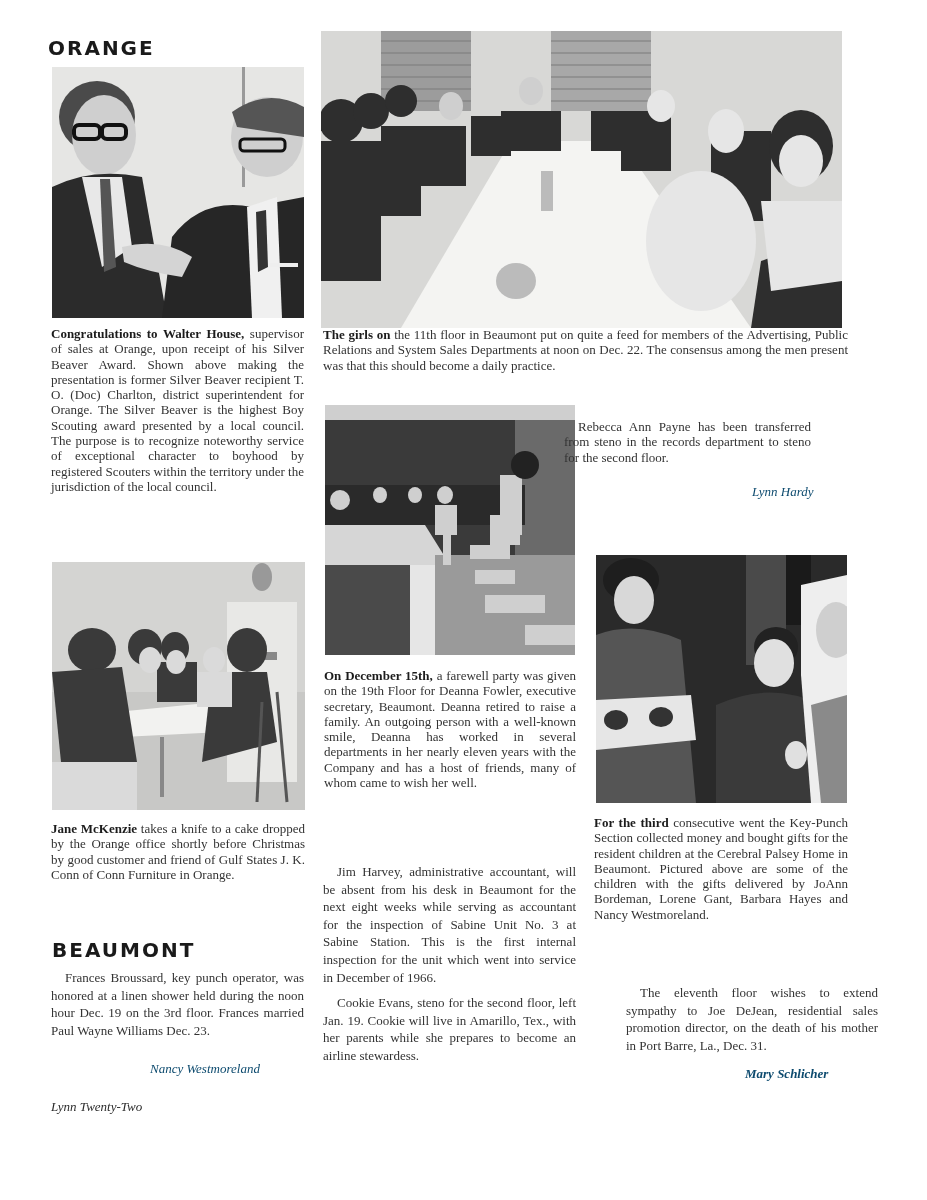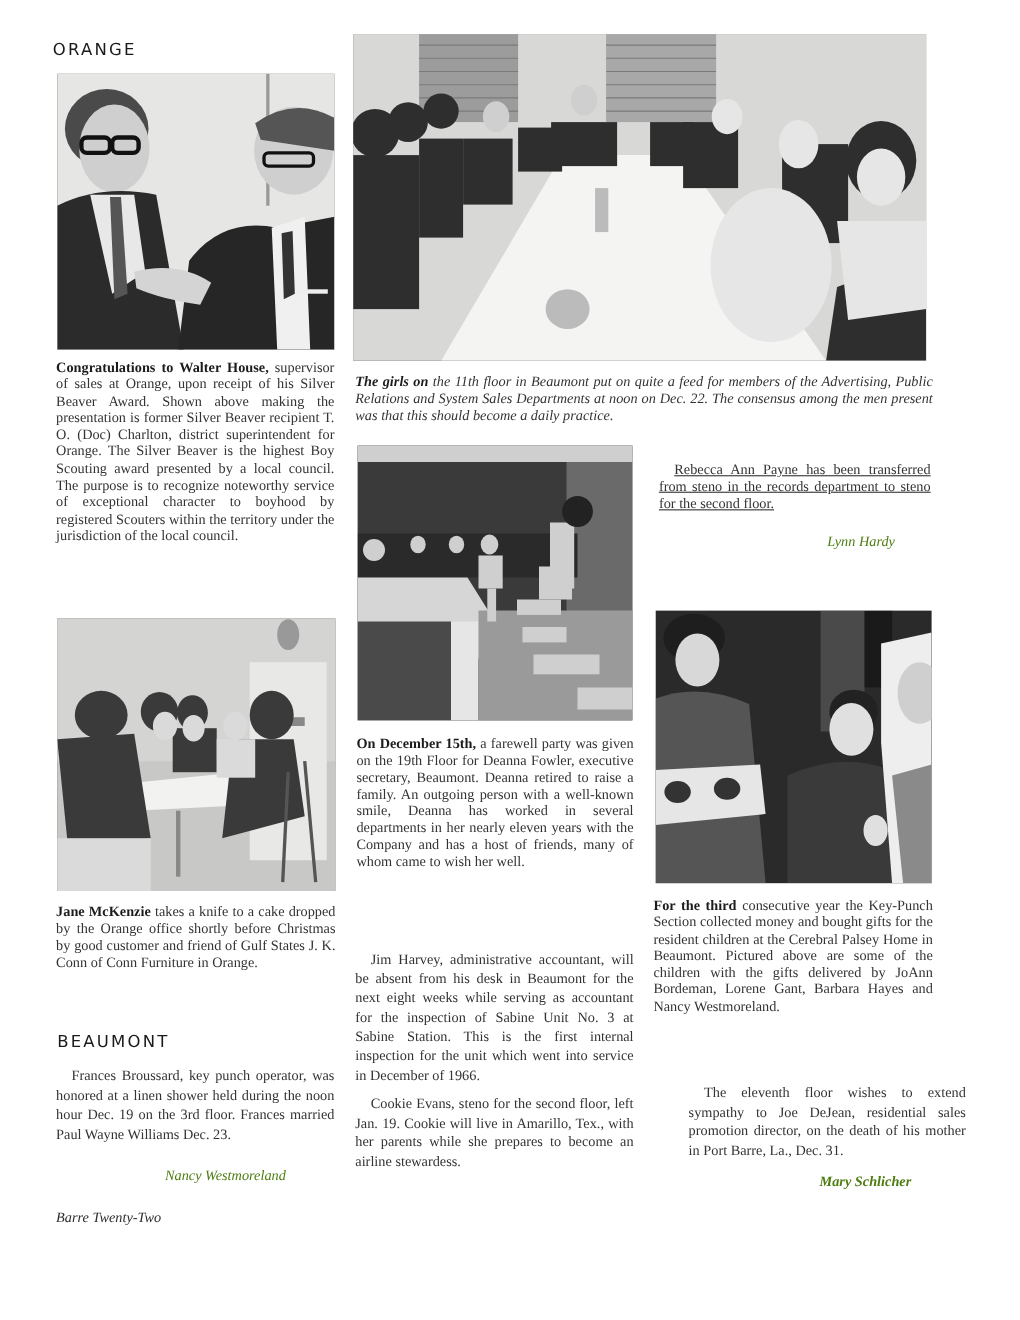--- a/index.html
+++ b/index.html
@@ -1,27 +1,27 @@
 <!DOCTYPE html>
 <html><head>
 <meta charset="utf-8">
 <style>
   html, body { margin: 0; padding: 0; background: #ffffff; }
   body { width: 927px; height: 1200px; position: relative; overflow: hidden;
          font-family: "DejaVu Serif", "Liberation Serif", serif; color: #2a2a2a; }
   .abs { position: absolute; }
-  .section-head { font-family: "DejaVu Sans", "Liberation Sans", sans-serif; font-weight: normal;
-                  font-size: 15px; letter-spacing: 2px; color: #1a1a1a; }
+  .section-head { font-family: "DejaVu Sans", "Liberation Sans", sans-serif; font-weight: bold;
+                  font-size: 20px; letter-spacing: 2px; color: #1a1a1a; }
   .photo { position: absolute; background: #888; overflow: hidden; }
   .photo svg { width: 100%; height: 100%; display: block; }
   .para { position: absolute; font-size: 13px; line-height: 15.3px; text-align: justify;
           color: #333; font-family: "Liberation Serif", "DejaVu Serif", serif; }
   .para .lead { font-weight: bold; color: #1c1c1c; }
   .indent { text-indent: 14px; }
-  .sig { position: absolute; font-style: italic; font-size: 13px; color: #4d7c0f;
+  .sig { position: absolute; font-style: italic; font-size: 13px; color: #0c4a6e;
          font-family: "Liberation Serif", "DejaVu Serif", serif; }
   .folio { position: absolute; font-style: italic; font-size: 13px; color: #2a2a2a;
            font-family: "Liberation Serif", "DejaVu Serif", serif; }
 </style>
 </head>
 <body>
 
 <div class="abs section-head" style="left:48px;top:36px;">ORANGE</div>
 
 <div class="photo" style="left:52px;top:67px;width:252px;height:251px;" title="two men in suits, one presenting a Silver Beaver medallion">
@@ -103,21 +103,21 @@
       <rect x="220" y="140" width="12" height="40"></rect>
       <ellipse cx="195" cy="250" rx="20" ry="18"></ellipse>
     </g>
   </svg>
 </div>
 
 <div class="para" style="left:51px;top:326px;width:253px;">
   <span class="lead">Congratulations to Walter House,</span><span> supervisor of sales at Orange, upon receipt of his Silver Beaver Award. Shown above making the presentation is former Silver Beaver recipient T. O. (Doc) Charlton, district superintendent for Orange. The Silver Beaver is the highest Boy Scouting award presented by a local council. The purpose is to recognize noteworthy service of exceptional character to boyhood by registered Scouters within the territory under the jurisdiction of the local council.</span>
 </div>
 
-<div class="para" style="left:323px;top:339px;width:525px;font-style:italic;">
+<div class="para" style="left:323px;top:327px;width:525px;">
   <span class="lead">The girls on</span><span> the 11th floor in Beaumont put on quite a feed for members of the Advertising, Public Relations and System Sales Departments at noon on Dec. 22. The consensus among the men present was that this should become a daily practice.</span>
 </div>
 
 <div class="photo" style="left:325px;top:405px;width:250px;height:250px;" title="conference room farewell party, women seated along the wall">
   <svg viewBox="0 0 250 250" preserveAspectRatio="none">
     <rect width="250" height="250" fill="#3a3a3a"></rect>
     <rect x="0" y="0" width="250" height="15" fill="#cfcfcf"></rect>
     <rect x="190" y="15" width="60" height="200" fill="#6a6a6a"></rect>
     <rect x="0" y="80" width="200" height="40" fill="#2a2a2a"></rect>
 
@@ -138,21 +138,21 @@
       <rect x="165" y="110" width="30" height="30"></rect>
       <rect x="145" y="140" width="40" height="14"></rect>
       <rect x="150" y="165" width="40" height="14"></rect>
       <rect x="160" y="190" width="60" height="18"></rect>
       <rect x="200" y="220" width="50" height="20"></rect>
     </g>
     <ellipse cx="200" cy="60" rx="14" ry="14" fill="#222"></ellipse>
   </svg>
 </div>
 
-<div class="para indent" style="left:599px;top:419px;width:247px;text-decoration:underline;">Rebecca Ann Payne has been transferred from steno in the records department to steno for the second floor.</div>
+<div class="para indent" style="left:564px;top:419px;width:247px;">Rebecca Ann Payne has been transferred from steno in the records department to steno for the second floor.</div>
 <div class="sig" style="left:752px;top:484px;">Lynn Hardy</div>
 
 <div class="photo" style="left:52px;top:562px;width:253px;height:248px;" title="group seated at a table with a cake, vending machine behind">
   <svg viewBox="0 0 253 248" preserveAspectRatio="none">
     <rect width="253" height="248" fill="#c8c8c6"></rect>
     <rect x="0" y="0" width="253" height="130" fill="#d4d4d2"></rect>
     <rect x="175" y="40" width="70" height="180" fill="#e8e8e6"></rect>
     <rect x="195" y="90" width="30" height="8" fill="#888"></rect>
     <ellipse cx="210" cy="15" rx="10" ry="14" fill="#999"></ellipse>
 
@@ -209,27 +209,27 @@
     <ellipse cx="240" cy="75" rx="20" ry="28" fill="#cfcfcf"></ellipse>
     <path d="M215 150 L251 140 L251 248 L225 248 Z" fill="#8a8a8a"></path>
   </svg>
 </div>
 
 <div class="para" style="left:51px;top:821px;width:254px;">
   <span class="lead">Jane McKenzie</span><span> takes a knife to a cake dropped by the Orange office shortly before Christmas by good customer and friend of Gulf States J. K. Conn of Conn Furniture in Orange.</span>
 </div>
 
 <div class="para" style="left:594px;top:815px;width:254px;">
-  <span class="lead">For the third</span><span> consecutive year the Key-Punch Section collected money and bought gifts for the resident children at the Cerebral Palsey Home in Beaumont. Pictured above are some of the children with the gifts delivered by JoAnn Bordeman, Lorene Gant, Barbara Hayes and Nancy Westmoreland.</span>
+  <span class="lead">For the third</span><span> consecutive went the Key-Punch Section collected money and bought gifts for the resident children at the Cerebral Palsey Home in Beaumont. Pictured above are some of the children with the gifts delivered by JoAnn Bordeman, Lorene Gant, Barbara Hayes and Nancy Westmoreland.</span>
 </div>
 
 <div class="para indent" style="left:323px;top:848px;width:253px;line-height:17.6px;margin-top:15px;">Jim Harvey, administrative accountant, will be absent from his desk in Beaumont for the next eight weeks while serving as accountant for the inspection of Sabine Unit No. 3 at Sabine Station. This is the first internal inspection for the unit which went into service in December of 1966.</div>
 <div class="para indent" style="left:323px;top:994px;width:253px;line-height:17.6px;">Cookie Evans, steno for the second floor, left Jan. 19. Cookie will live in Amarillo, Tex., with her parents while she prepares to become an airline stewardess.</div>
 
 <div class="abs section-head" style="left:52px;top:938px;">BEAUMONT</div>
 
 <div class="para indent" style="left:51px;top:969px;width:253px;line-height:17.6px;">Frances Broussard, key punch operator, was honored at a linen shower held during the noon hour Dec. 19 on the 3rd floor. Frances married Paul Wayne Williams Dec. 23.</div>
 <div class="sig" style="left:150px;top:1061px;">Nancy Westmoreland</div>
 
 <div class="para indent" style="left:626px;top:984px;width:252px;line-height:17.6px;">The eleventh floor wishes to extend sympathy to Joe DeJean, residential sales promotion director, on the death of his mother in Port Barre, La., Dec. 31.</div>
 <div class="sig" style="left:745px;top:1066px;font-weight:bold;">Mary Schlicher</div>
 
-<div class="folio" style="left:51px;top:1099px;">Barre Twenty-Two</div>
+<div class="folio" style="left:51px;top:1099px;">Lynn Twenty-Two</div>
 
 </body></html>

